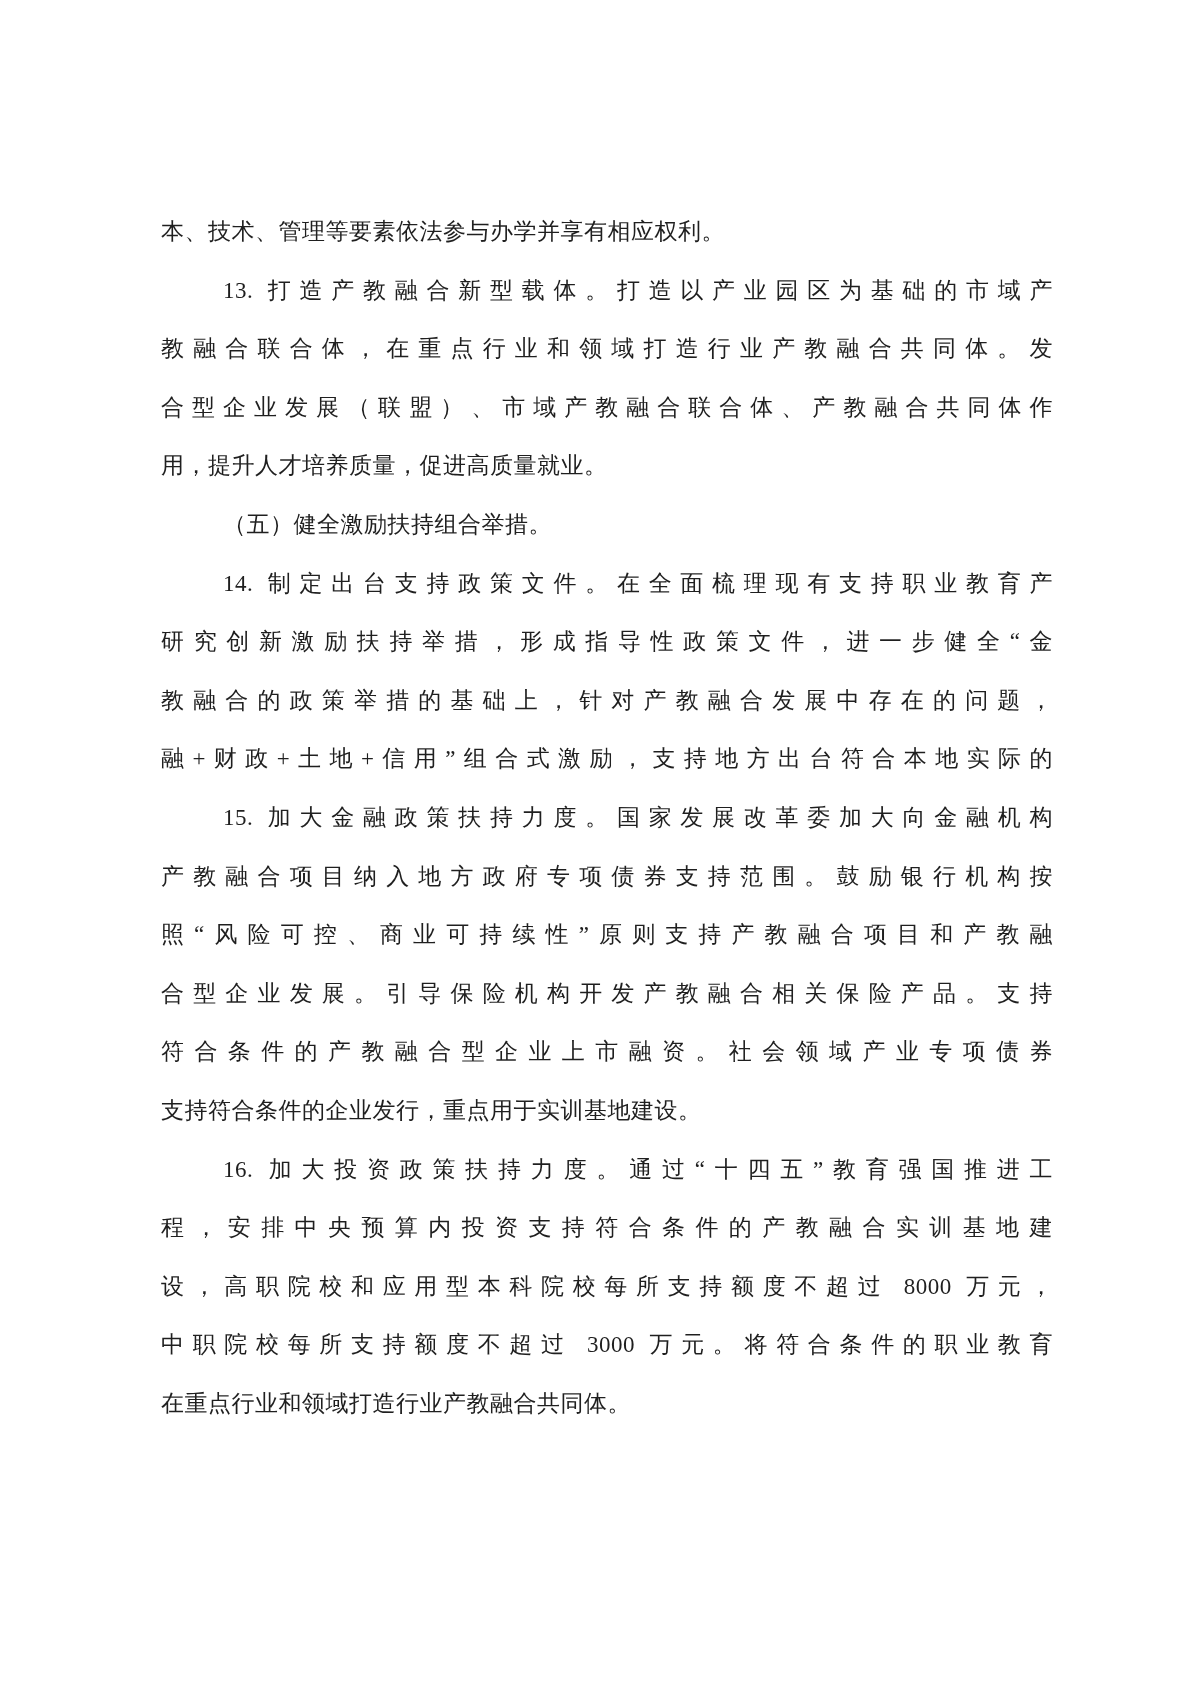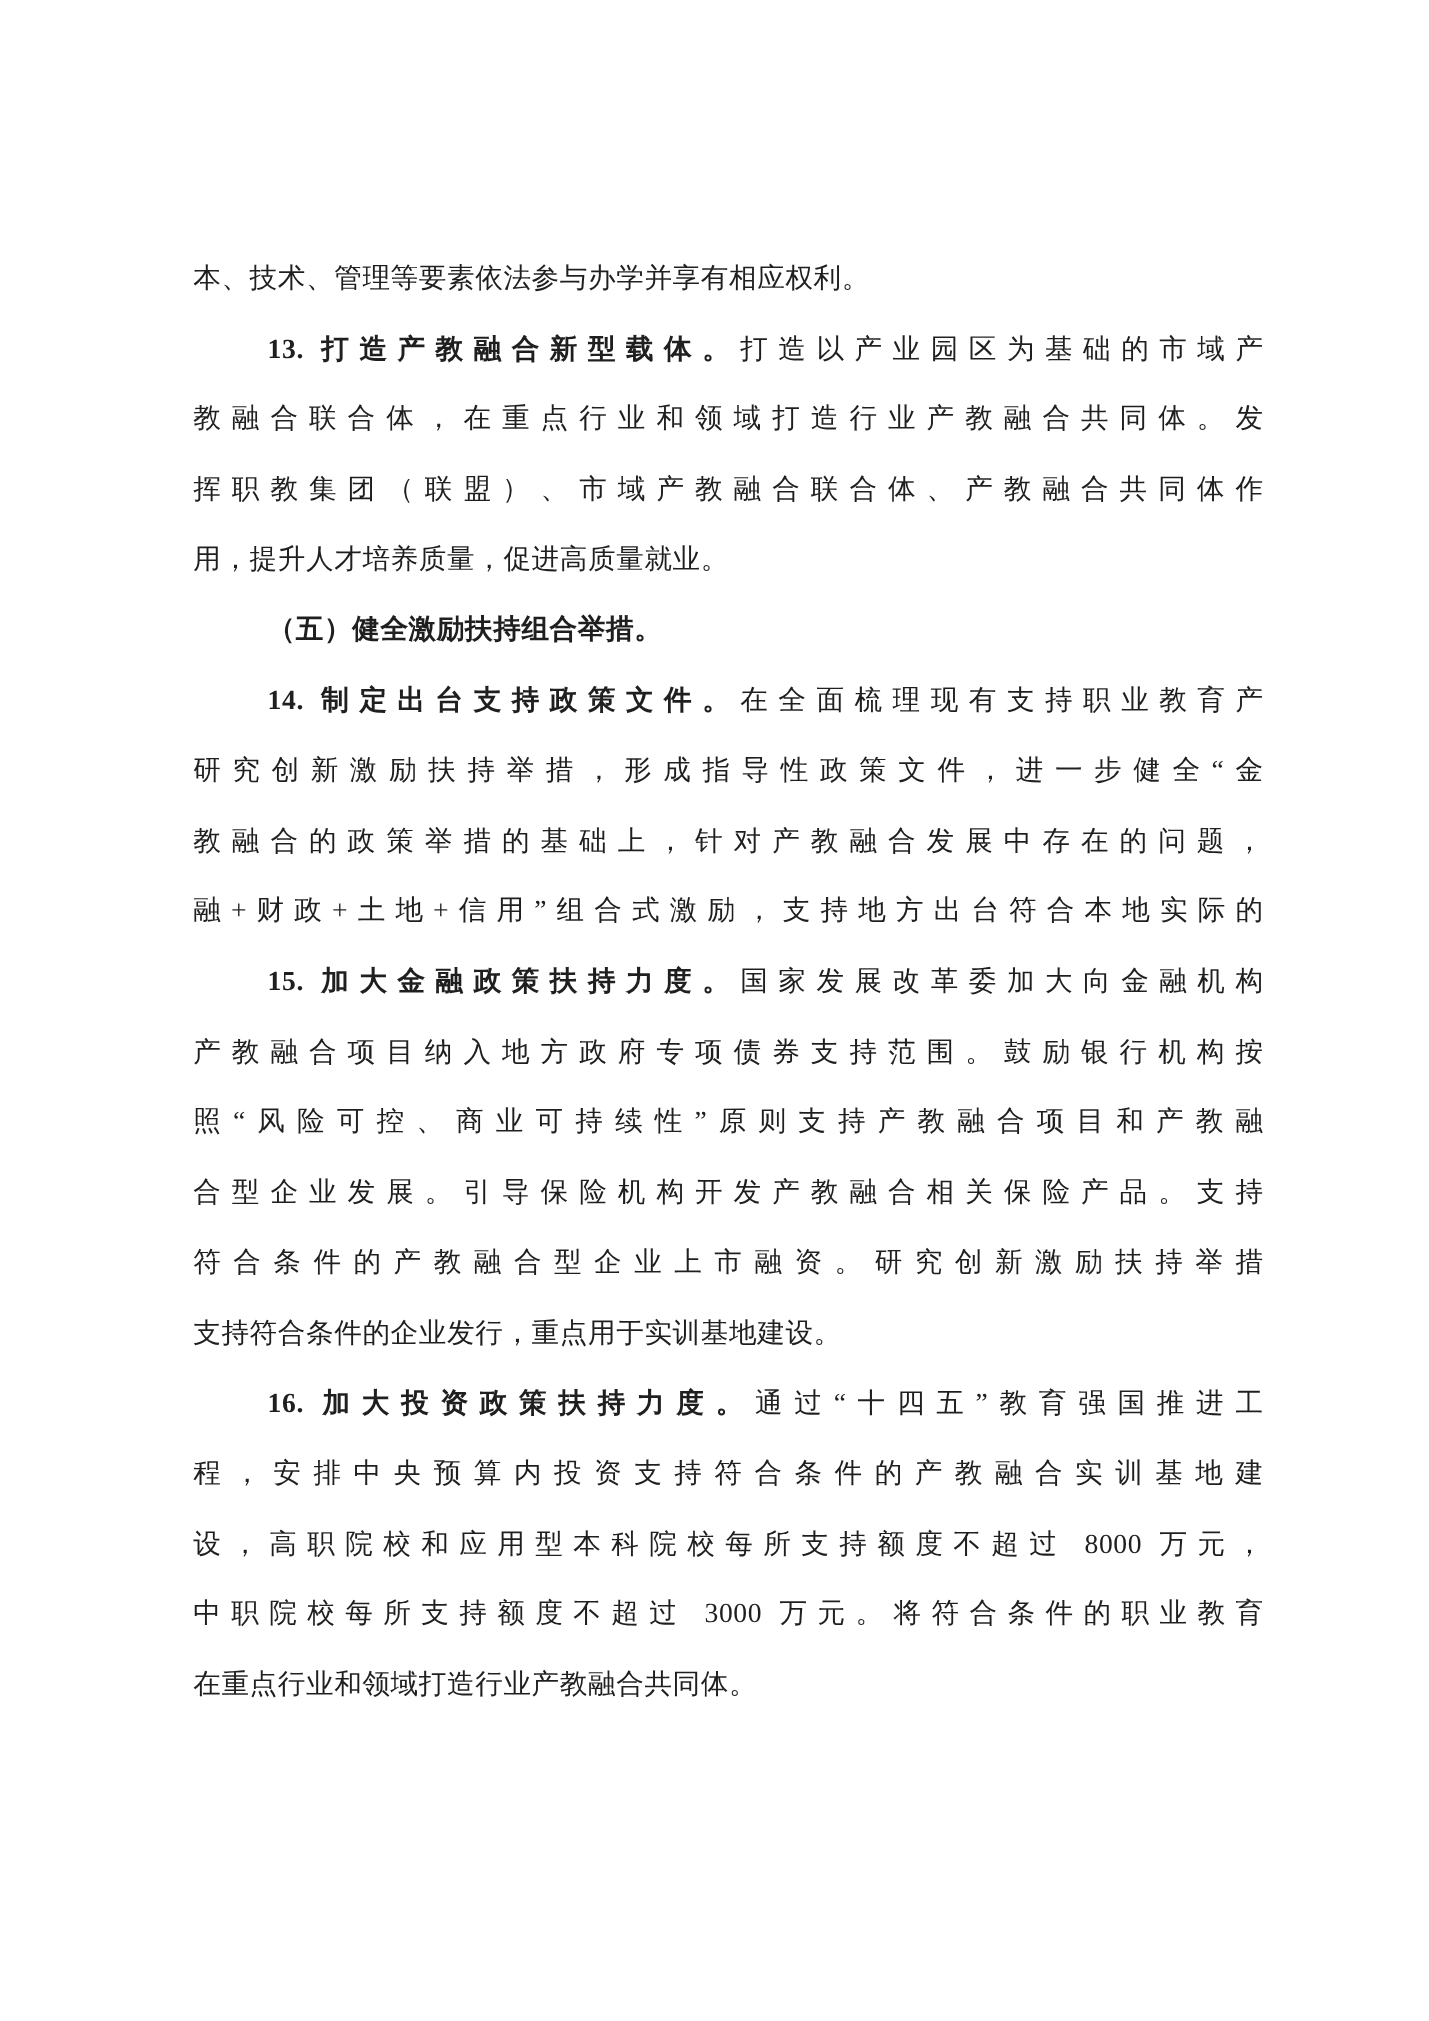--- a/index.html
+++ b/index.html
@@ -33,42 +33,42 @@
   .line.j {
     white-space: normal;
     text-align: justify;
     text-align-last: justify;
     text-justify: inter-character;
   }
   .line.ind {
     text-indent: 62px;
   }
   .run { font-weight: normal; }
-  .run.b { font-weight: bold; }
+  .run.b { font-weight: normal; }
 </style>
 </head>
 <body>
 
 <div class="page">
   <div class="doc-body" style="color: rgb(31, 31, 31);">
       <div class="line"><span class="run">本、技术、管理等要素依法参与办学并享有相应权利。</span></div>
       <div class="line j ind"><span class="run b">13. 打造产教融合新型载体。</span><span class="run">打造以产业园区为基础的市域产</span></div>
       <div class="line j"><span class="run">教融合联合体，在重点行业和领域打造行业产教融合共同体。发</span></div>
-      <div class="line j"><span class="run">挥职教集团（联盟）、市域产教融合联合体、产教融合共同体作</span></div>
+      <div class="line j"><span class="run">合型企业发展（联盟）、市域产教融合联合体、产教融合共同体作</span></div>
       <div class="line"><span class="run">用，提升人才培养质量，促进高质量就业。</span></div>
       <div class="line ind"><span class="run b">（五）健全激励扶持组合举措。</span></div>
       <div class="line j ind"><span class="run b">14. 制定出台支持政策文件。</span><span class="run">在全面梳理现有支持职业教育产</span></div>
       <div class="line j"><span class="run">研究创新激励扶持举措，形成指导性政策文件，进一步健全“金</span></div>
       <div class="line j"><span class="run">教融合的政策举措的基础上，针对产教融合发展中存在的问题，</span></div>
       <div class="line j"><span class="run">融+财政+土地+信用”组合式激励，支持地方出台符合本地实际的</span></div>
       <div class="line j ind"><span class="run b">15. 加大金融政策扶持力度。</span><span class="run">国家发展改革委加大向金融机构</span></div>
       <div class="line j"><span class="run">产教融合项目纳入地方政府专项债券支持范围。鼓励银行机构按</span></div>
       <div class="line j"><span class="run">照“风险可控、商业可持续性”原则支持产教融合项目和产教融</span></div>
       <div class="line j"><span class="run">合型企业发展。引导保险机构开发产教融合相关保险产品。支持</span></div>
-      <div class="line j"><span class="run">符合条件的产教融合型企业上市融资。研究创新激励扶持举措</span></div>
+      <div class="line j"><span class="run">符合条件的产教融合型企业上市融资。社会领域产业专项债券</span></div>
       <div class="line"><span class="run">支持符合条件的企业发行，重点用于实训基地建设。</span></div>
       <div class="line j ind"><span class="run b">16. 加大投资政策扶持力度。</span><span class="run">通过“十四五”教育强国推进工</span></div>
       <div class="line j"><span class="run">程，安排中央预算内投资支持符合条件的产教融合实训基地建</span></div>
       <div class="line j"><span class="run">设，高职院校和应用型本科院校每所支持额度不超过 8000 万元，</span></div>
       <div class="line j"><span class="run">中职院校每所支持额度不超过 3000 万元。将符合条件的职业教育</span></div>
       <div class="line"><span class="run">在重点行业和领域打造行业产教融合共同体。</span></div>
     </div>
 </div>
 
 </body></html>

